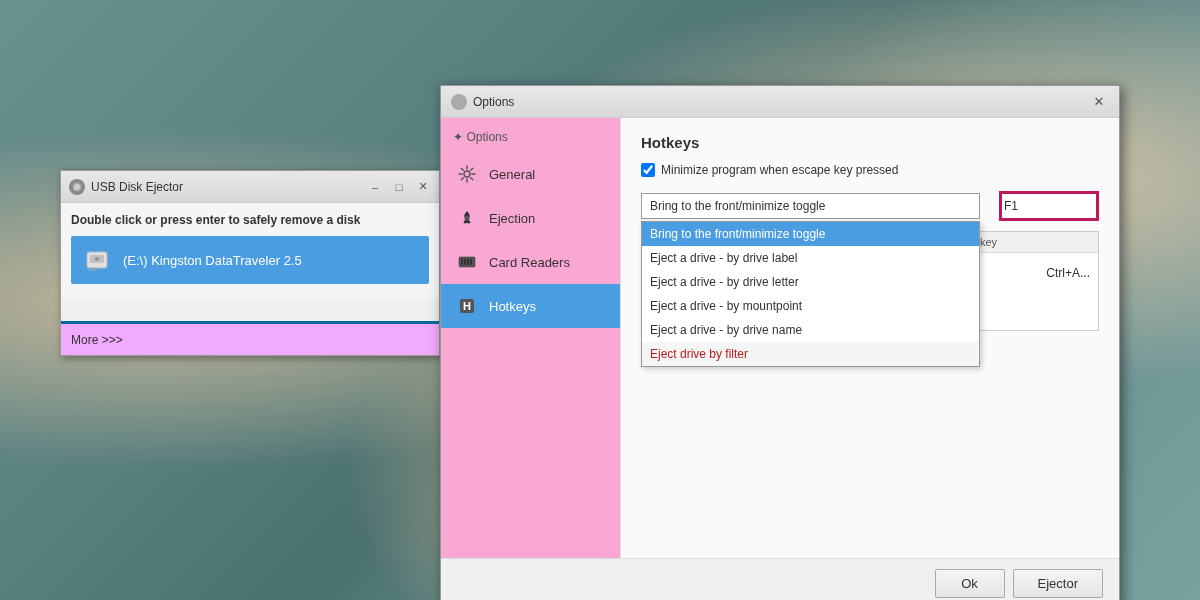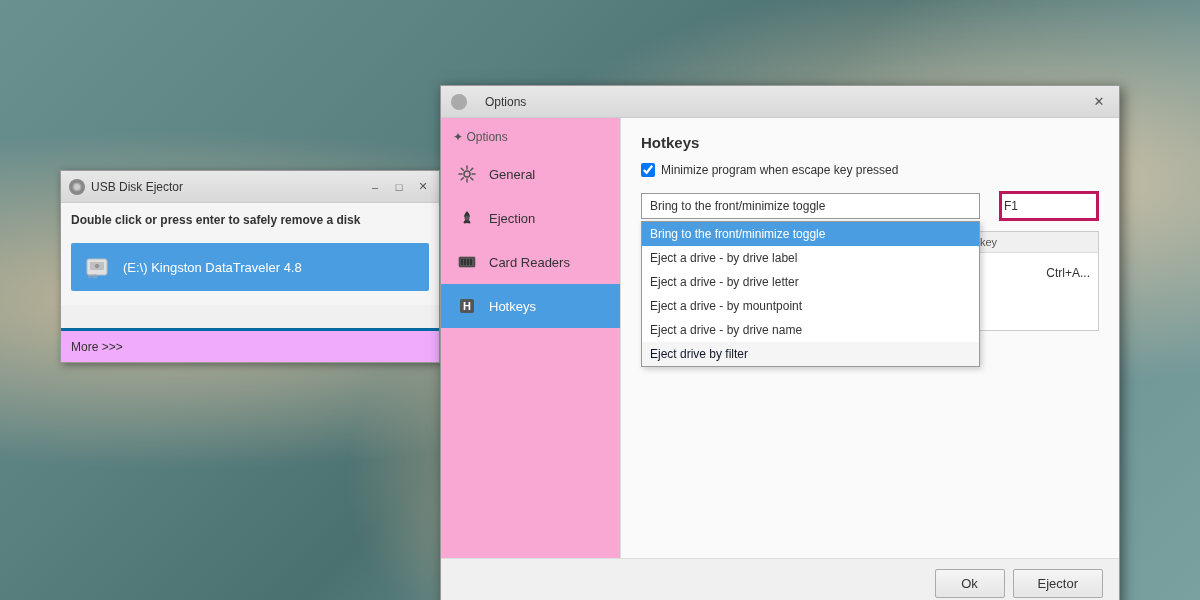--- a/index.html
+++ b/index.html
@@ -86,21 +86,21 @@
     }
 
     .usb-body {
       padding: 10px;
       background: #f5f5f5;
     }
 
     .usb-prompt {
       font-size: 12px;
       color: #333;
-      margin-bottom: 16px;
+      margin-bottom: 9px;
       font-weight: 600;
     }
 
     .usb-device-item {
       display: flex;
       align-items: center;
       gap: 10px;
       padding: 8px 10px;
       background: #4a9de0;
       color: white;
@@ -152,21 +152,21 @@
       display: flex;
       align-items: center;
       justify-content: space-between;
       border-bottom: 1px solid #ccc;
       height: 32px;
     }
 
     .dialog-titlebar-left {
       display: flex;
       align-items: center;
-      gap: 18px;
+      gap: 6px;
     }
 
     .dialog-icon {
       width: 16px;
       height: 16px;
       background: #aaa;
       border-radius: 50%;
     }
 
     .dialog-title {
@@ -312,21 +312,21 @@
       cursor: pointer;
       white-space: nowrap;
     }
 
     .dropdown-item.selected {
       background: #4a9de0;
       color: white;
     }
 
     .dropdown-item.truncated {
-      color: #0f172a;
+      color: #b91c1c;
       background: #f5f5f5;
     }
 
     .btn-row {
       display: flex;
       gap: 8px;
       margin-bottom: 12px;
     }
 
     .dialog-btn {
@@ -426,21 +426,21 @@
     <div class="usb-device-item">
       <div class="usb-device-icon">
         <svg width="28" height="28" viewBox="0 0 28 28">
           <rect x="4" y="6" width="20" height="16" rx="2" fill="#e0e0e0" stroke="#bbb" stroke-width="1"></rect>
           <rect x="7" y="9" width="14" height="8" rx="1" fill="#c0c0c0"></rect>
           <circle cx="14" cy="13" r="2" fill="#888"></circle>
           <circle cx="14" cy="13" r="0.8" fill="#aaa"></circle>
           <text x="5" y="25" font-size="5" fill="#aaa" font-family="monospace">USB</text>
         </svg>
       </div>
-      <span class="usb-device-name">(E:\) Kingston DataTraveler 4.8</span>
+      <span class="usb-device-name">(E:\) Kingston DataTraveler 2.5</span>
     </div>
   </div>
   <div class="usb-footer">
     <span class="more-link">More &gt;&gt;&gt;</span>
   </div>
 </div>
 
 <div class="options-dialog">
   <div class="dialog-titlebar">
     <div class="dialog-titlebar-left">

